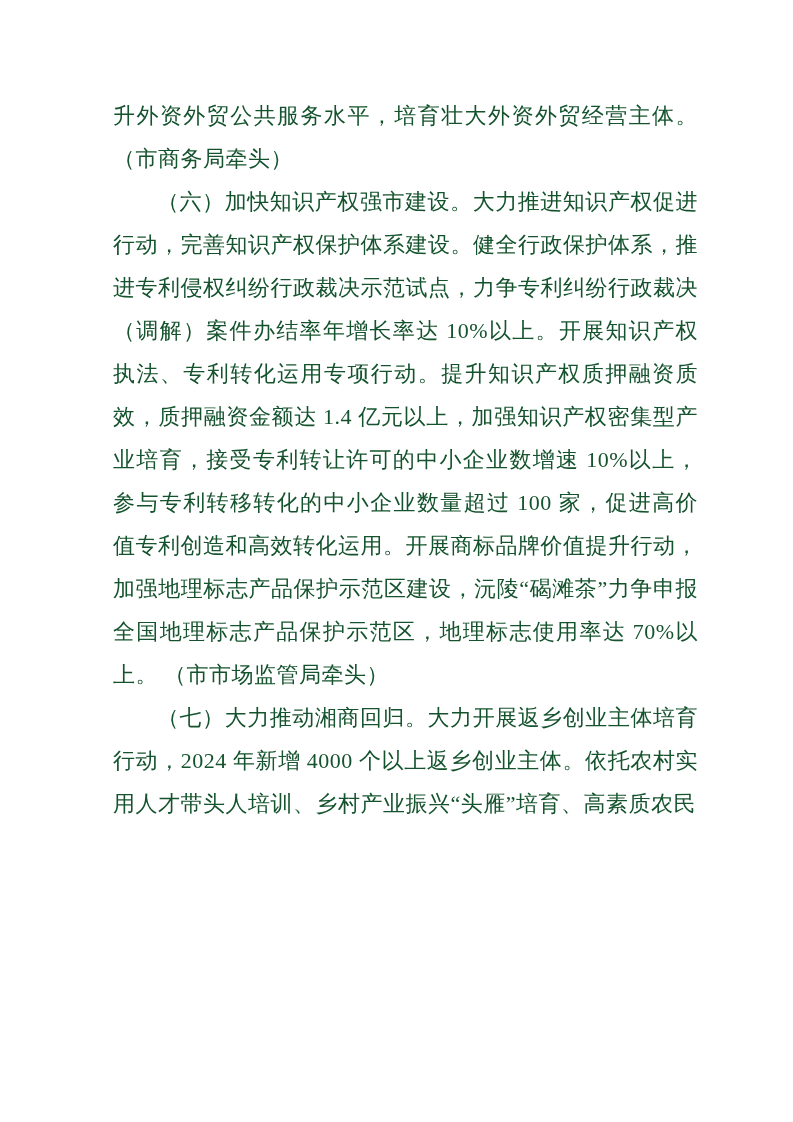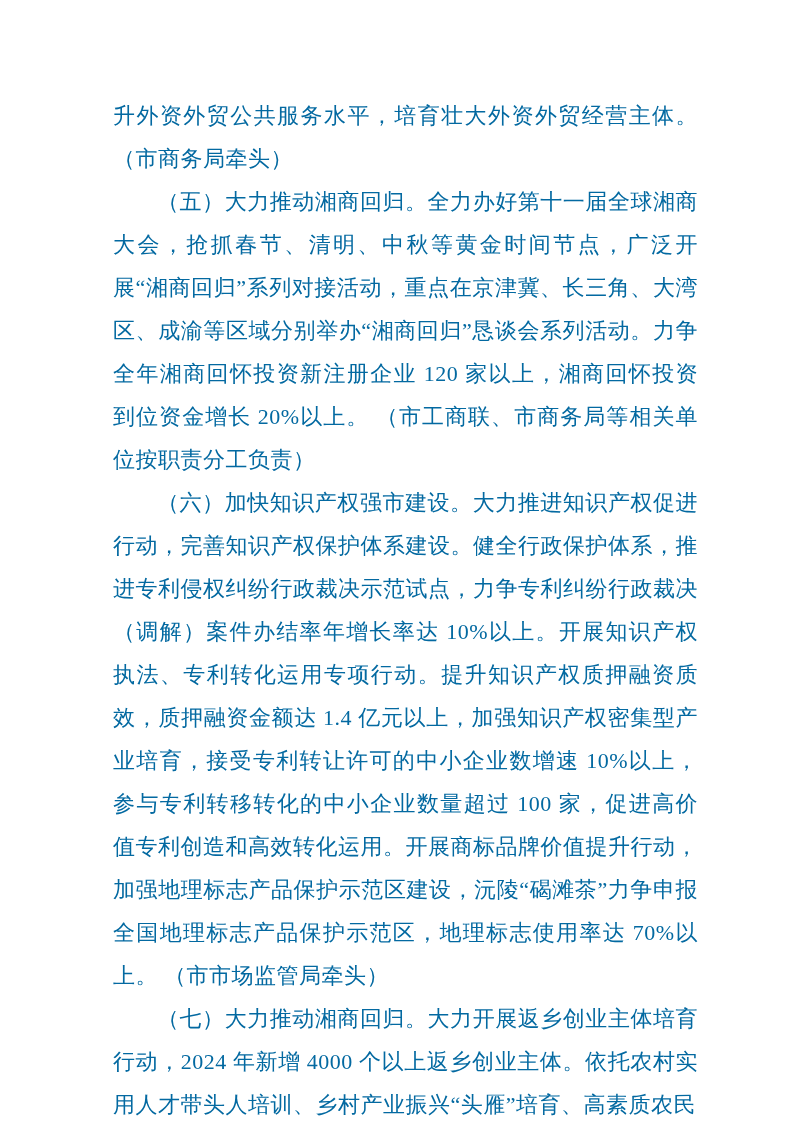--- a/index.html
+++ b/index.html
@@ -19,37 +19,36 @@
     font-family: "Liberation Serif", "DejaVu Serif", serif;
   }
   .doc-body p {
     margin: 0;
     font-size: 22px;
     line-height: 43px;
     letter-spacing: 0.5px;
     text-align: justify;
     text-justify: inter-ideograph;
     word-break: break-all;
-    color: #0369a1;
+    color: #14532d;
   }
   .doc-body p.indent {
     text-indent: 2em;
   }
   .para-number, .para-title {
     font-weight: normal;
   }
 </style>
 </head>
 <body>
 
 <div class="page">
   <div class="doc-body">
 
     <p>升外资外贸公共服务水平，培育壮大外资外贸经营主体。（市商务局牵头）</p>
 
-    <p class="indent"><span class="para-number">（五）</span><span class="para-title">大力推动湘商回归。</span><span class="para-body">全力办好第十一届全球湘商大会，抢抓春节、清明、中秋等黄金时间节点，广泛开展“湘商回归”系列对接活动，重点在京津冀、长三角、大湾区、成渝等区域分别举办“湘商回归”恳谈会系列活动。力争全年湘商回怀投资新注册企业 120 家以上，湘商回怀投资到位资金增长 20%以上。 （市工商联、市商务局等相关单位按职责分工负责）</span></p>
 
     <p class="indent"><span class="para-number">（六）</span><span class="para-title">加快知识产权强市建设。</span><span class="para-body">大力推进知识产权促进行动，完善知识产权保护体系建设。健全行政保护体系，推进专利侵权纠纷行政裁决示范试点，力争专利纠纷行政裁决（调解）案件办结率年增长率达 10%以上。开展知识产权执法、专利转化运用专项行动。提升知识产权质押融资质效，质押融资金额达 1.4 亿元以上，加强知识产权密集型产业培育，接受专利转让许可的中小企业数增速 10%以上，参与专利转移转化的中小企业数量超过 100 家，促进高价值专利创造和高效转化运用。开展商标品牌价值提升行动，加强地理标志产品保护示范区建设，沅陵“碣滩茶”力争申报全国地理标志产品保护示范区，地理标志使用率达 70%以上。 （市市场监管局牵头）</span></p>
 
     <p class="indent"><span class="para-number">（七）</span><span class="para-title">大力推动湘商回归。</span><span class="para-body">大力开展返乡创业主体培育行动，2024 年新增 4000 个以上返乡创业主体。依托农村实用人才带头人培训、乡村产业振兴“头雁”培育、高素质农民</span></p>
 
   </div>
 </div>
 
 </body></html>

